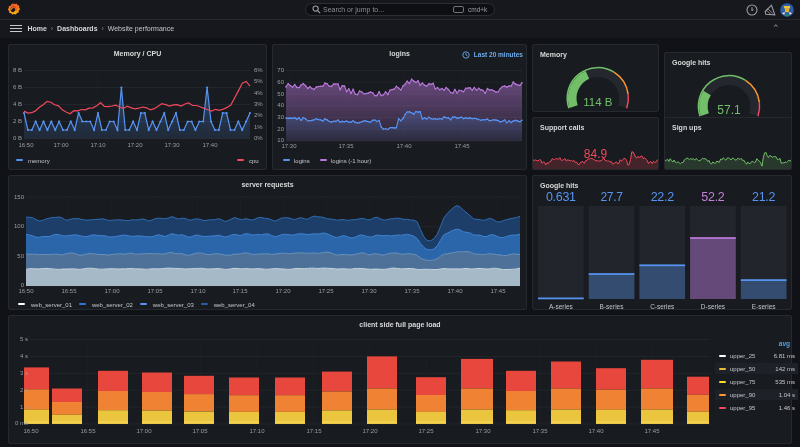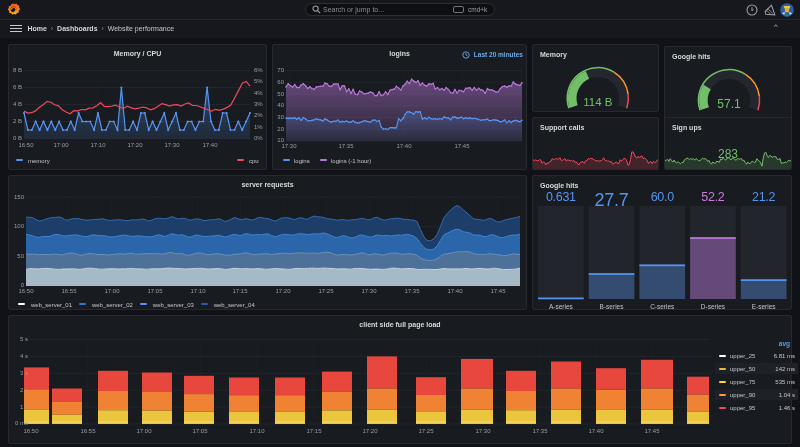--- a/index.html
+++ b/index.html
@@ -456,47 +456,47 @@
   <svg width="127" height="68" style="left:0;top:0">
       <path d="M40.59,61.53 A25.60,25.60 0 1 1 89.01,61.53" stroke="#24272e" stroke-width="8.6" fill="none"></path>
       <path d="M40.59,61.53 A25.60,25.60 0 0 1 54.40,29.81" stroke="#73BF69" stroke-width="8.6" fill="none"></path>
       <path d="M35.87,63.16 A30.60,30.60 0 0 1 81.33,27.45" stroke="#73BF69" stroke-width="1.5" fill="none"></path>
       <path d="M81.33,27.45 A30.60,30.60 0 0 1 95.16,49.39" stroke="#FF9830" stroke-width="1.5" fill="none"></path>
       <path d="M95.16,49.39 A30.60,30.60 0 0 1 93.73,63.16" stroke="#F2495C" stroke-width="1.5" fill="none"></path>
       <text x="64.8" y="60.800000000000004" text-anchor="middle" font-size="11.5" fill="#73BF69" font-family="Liberation Sans">114 B</text>
     </svg>
 </div>
 
-<div class="panel" style="left:664px;top:46px;width:128px;height:80px;">
+<div class="panel" style="left:664px;top:52px;width:128px;height:80px;">
   <div class="ptitle-l">Google hits</div>
   <svg width="128" height="68" style="left:0;top:0">
       <path d="M39.79,61.53 A25.60,25.60 0 1 1 88.21,61.53" stroke="#24272e" stroke-width="8.6" fill="none"></path>
       <path d="M39.79,61.53 A25.60,25.60 0 0 1 42.09,39.96" stroke="#73BF69" stroke-width="8.6" fill="none"></path>
       <path d="M35.07,63.16 A30.60,30.60 0 0 1 80.53,27.45" stroke="#73BF69" stroke-width="1.5" fill="none"></path>
       <path d="M80.53,27.45 A30.60,30.60 0 0 1 94.36,49.39" stroke="#FF9830" stroke-width="1.5" fill="none"></path>
       <path d="M94.36,49.39 A30.60,30.60 0 0 1 92.93,63.16" stroke="#F2495C" stroke-width="1.5" fill="none"></path>
       <text x="64.0" y="60.800000000000004" text-anchor="middle" font-size="12" fill="#73BF69" font-family="Liberation Sans">57.1</text>
     </svg>
 </div>
 
 <div class="panel" style="left:532px;top:117px;width:127px;height:53px;overflow:hidden;">
   <svg width="127" height="53" style="left:0;top:0">
       <path d="M0.0,41.7 L1.3,42.6 L2.6,41.9 L3.8,42.6 L5.1,42.9 L6.4,41.6 L7.7,42.0 L9.0,45.2 L10.3,44.0 L11.5,44.3 L12.8,46.8 L14.1,44.9 L15.4,45.5 L16.7,43.6 L18.0,43.2 L19.2,40.7 L20.5,41.4 L21.8,41.6 L23.1,40.3 L24.4,41.1 L25.7,41.1 L26.9,39.6 L28.2,42.3 L29.5,42.2 L30.8,41.5 L32.1,40.6 L33.4,43.2 L34.6,41.7 L35.9,42.3 L37.2,42.8 L38.5,42.4 L39.8,43.5 L41.1,42.4 L42.3,44.5 L43.6,44.1 L44.9,46.4 L46.2,46.6 L47.5,44.2 L48.7,44.0 L50.0,43.7 L51.3,45.3 L52.6,42.7 L53.9,42.5 L55.2,40.7 L56.4,41.0 L57.7,40.4 L59.0,40.4 L60.3,41.4 L61.6,41.8 L62.9,43.1 L64.1,42.5 L65.4,43.2 L66.7,42.8 L68.0,42.9 L69.3,41.6 L70.6,39.8 L71.8,42.1 L73.1,42.7 L74.4,43.1 L75.7,42.8 L77.0,44.2 L78.3,43.4 L79.5,46.1 L80.8,45.6 L82.1,44.8 L83.4,43.8 L84.7,45.7 L85.9,45.4 L87.2,41.7 L88.5,43.3 L89.8,41.5 L91.1,40.4 L92.4,40.8 L93.6,42.6 L94.9,47.1 L96.2,46.6 L97.5,41.6 L98.8,33.8 L100.1,34.0 L101.3,36.2 L102.6,39.3 L103.9,40.0 L105.2,38.3 L106.5,40.0 L107.8,38.2 L109.0,38.1 L110.3,40.7 L111.6,39.8 L112.9,41.2 L114.2,42.6 L115.5,45.6 L116.7,44.1 L118.0,43.5 L119.3,45.6 L120.6,43.2 L121.9,44.6 L123.2,43.9 L124.4,41.9 L125.7,42.1 L127.0,42.3 L127.0,53.0 L0.0,53.0 Z" fill="rgba(242,73,92,0.20)"></path>
       <path d="M0.0,41.7 L1.3,42.6 L2.6,41.9 L3.8,42.6 L5.1,42.9 L6.4,41.6 L7.7,42.0 L9.0,45.2 L10.3,44.0 L11.5,44.3 L12.8,46.8 L14.1,44.9 L15.4,45.5 L16.7,43.6 L18.0,43.2 L19.2,40.7 L20.5,41.4 L21.8,41.6 L23.1,40.3 L24.4,41.1 L25.7,41.1 L26.9,39.6 L28.2,42.3 L29.5,42.2 L30.8,41.5 L32.1,40.6 L33.4,43.2 L34.6,41.7 L35.9,42.3 L37.2,42.8 L38.5,42.4 L39.8,43.5 L41.1,42.4 L42.3,44.5 L43.6,44.1 L44.9,46.4 L46.2,46.6 L47.5,44.2 L48.7,44.0 L50.0,43.7 L51.3,45.3 L52.6,42.7 L53.9,42.5 L55.2,40.7 L56.4,41.0 L57.7,40.4 L59.0,40.4 L60.3,41.4 L61.6,41.8 L62.9,43.1 L64.1,42.5 L65.4,43.2 L66.7,42.8 L68.0,42.9 L69.3,41.6 L70.6,39.8 L71.8,42.1 L73.1,42.7 L74.4,43.1 L75.7,42.8 L77.0,44.2 L78.3,43.4 L79.5,46.1 L80.8,45.6 L82.1,44.8 L83.4,43.8 L84.7,45.7 L85.9,45.4 L87.2,41.7 L88.5,43.3 L89.8,41.5 L91.1,40.4 L92.4,40.8 L93.6,42.6 L94.9,47.1 L96.2,46.6 L97.5,41.6 L98.8,33.8 L100.1,34.0 L101.3,36.2 L102.6,39.3 L103.9,40.0 L105.2,38.3 L106.5,40.0 L107.8,38.2 L109.0,38.1 L110.3,40.7 L111.6,39.8 L112.9,41.2 L114.2,42.6 L115.5,45.6 L116.7,44.1 L118.0,43.5 L119.3,45.6 L120.6,43.2 L121.9,44.6 L123.2,43.9 L124.4,41.9 L125.7,42.1 L127.0,42.3" stroke="#F2495C" stroke-width="1" fill="none"></path>
     </svg>
   <div class="ptitle-l">Support calls</div>
+  <div style="position:absolute;left:0;top:28.5px;width:100%;text-align:center;font-size:12px;color:#F2495C;">84.9</div>
 </div>
 
 <div class="panel" style="left:664px;top:117px;width:128px;height:53px;overflow:hidden;">
   <svg width="128" height="53" style="left:0;top:0">
       <path d="M0.0,42.5 L1.3,42.2 L2.6,41.3 L3.9,43.5 L5.2,40.7 L6.5,42.5 L7.8,44.1 L9.1,42.0 L10.3,44.2 L11.6,45.0 L12.9,43.6 L14.2,44.9 L15.5,45.7 L16.8,44.5 L18.1,44.6 L19.4,41.8 L20.7,41.1 L22.0,39.9 L23.3,40.6 L24.6,41.6 L25.9,40.6 L27.2,41.4 L28.4,40.6 L29.7,42.2 L31.0,40.5 L32.3,41.4 L33.6,42.7 L34.9,42.7 L36.2,41.6 L37.5,40.3 L38.8,40.8 L40.1,40.7 L41.4,41.3 L42.7,43.6 L44.0,42.4 L45.3,45.4 L46.5,46.1 L47.8,43.9 L49.1,45.1 L50.4,45.3 L51.7,43.2 L53.0,43.7 L54.3,44.4 L55.6,41.0 L56.9,41.8 L58.2,39.8 L59.5,41.1 L60.8,42.2 L62.1,40.2 L63.4,39.9 L64.6,40.4 L65.9,42.0 L67.2,40.3 L68.5,40.4 L69.8,41.4 L71.1,42.4 L72.4,40.6 L73.7,40.5 L75.0,41.6 L76.3,40.3 L77.6,42.6 L78.9,42.2 L80.2,44.5 L81.5,46.3 L82.7,43.9 L84.0,45.6 L85.3,45.6 L86.6,43.6 L87.9,43.3 L89.2,44.8 L90.5,44.1 L91.8,40.7 L93.1,42.3 L94.4,43.1 L95.7,44.9 L97.0,48.2 L98.3,39.7 L99.6,34.9 L100.8,34.2 L102.1,37.5 L103.4,39.5 L104.7,37.6 L106.0,38.0 L107.3,39.4 L108.6,38.6 L109.9,38.5 L111.2,39.0 L112.5,41.7 L113.8,41.3 L115.1,40.5 L116.4,45.7 L117.7,44.6 L118.9,45.0 L120.2,44.1 L121.5,44.4 L122.8,43.4 L124.1,42.0 L125.4,43.2 L126.7,41.1 L128.0,43.1 L128.0,53.0 L0.0,53.0 Z" fill="rgba(115,191,105,0.18)"></path>
       <path d="M0.0,42.5 L1.3,42.2 L2.6,41.3 L3.9,43.5 L5.2,40.7 L6.5,42.5 L7.8,44.1 L9.1,42.0 L10.3,44.2 L11.6,45.0 L12.9,43.6 L14.2,44.9 L15.5,45.7 L16.8,44.5 L18.1,44.6 L19.4,41.8 L20.7,41.1 L22.0,39.9 L23.3,40.6 L24.6,41.6 L25.9,40.6 L27.2,41.4 L28.4,40.6 L29.7,42.2 L31.0,40.5 L32.3,41.4 L33.6,42.7 L34.9,42.7 L36.2,41.6 L37.5,40.3 L38.8,40.8 L40.1,40.7 L41.4,41.3 L42.7,43.6 L44.0,42.4 L45.3,45.4 L46.5,46.1 L47.8,43.9 L49.1,45.1 L50.4,45.3 L51.7,43.2 L53.0,43.7 L54.3,44.4 L55.6,41.0 L56.9,41.8 L58.2,39.8 L59.5,41.1 L60.8,42.2 L62.1,40.2 L63.4,39.9 L64.6,40.4 L65.9,42.0 L67.2,40.3 L68.5,40.4 L69.8,41.4 L71.1,42.4 L72.4,40.6 L73.7,40.5 L75.0,41.6 L76.3,40.3 L77.6,42.6 L78.9,42.2 L80.2,44.5 L81.5,46.3 L82.7,43.9 L84.0,45.6 L85.3,45.6 L86.6,43.6 L87.9,43.3 L89.2,44.8 L90.5,44.1 L91.8,40.7 L93.1,42.3 L94.4,43.1 L95.7,44.9 L97.0,48.2 L98.3,39.7 L99.6,34.9 L100.8,34.2 L102.1,37.5 L103.4,39.5 L104.7,37.6 L106.0,38.0 L107.3,39.4 L108.6,38.6 L109.9,38.5 L111.2,39.0 L112.5,41.7 L113.8,41.3 L115.1,40.5 L116.4,45.7 L117.7,44.6 L118.9,45.0 L120.2,44.1 L121.5,44.4 L122.8,43.4 L124.1,42.0 L125.4,43.2 L126.7,41.1 L128.0,43.1" stroke="#73BF69" stroke-width="1" fill="none"></path>
     </svg>
   <div class="ptitle-l">Sign ups</div>
-  <div style="position:absolute;left:0;top:28.5px;width:100%;text-align:center;font-size:12px;color:#73BF69;">283</div>
 </div>
 
 <div class="panel" style="left:8px;top:175px;width:519px;height:135px;">
   <div class="ptitle">server requests</div>
   <svg width="519" height="135">
 <g stroke="#22252b" stroke-width="1">
 <line x1="17.0" x2="511.0" y1="110.0" y2="110.0"></line>
         <line x1="17.0" x2="511.0" y1="80.3" y2="80.3"></line>
         <line x1="17.0" x2="511.0" y1="50.7" y2="50.7"></line>
         <line x1="17.0" x2="511.0" y1="21.0" y2="21.0"></line>
@@ -560,22 +560,22 @@
       <rect x="106.4" y="88.5" width="45.7" height="34.5" fill="rgba(87,148,242,0.35)"></rect>
       <rect x="106.4" y="88.5" width="45.7" height="1.7" fill="#5794F2"></rect>
       <rect x="157.1" y="30.0" width="45.7" height="93.0" fill="#22252b"></rect>
       <rect x="157.1" y="61.2" width="45.7" height="61.8" fill="rgba(184,119,217,0.45)"></rect>
       <rect x="157.1" y="61.2" width="45.7" height="1.7" fill="#B877D9"></rect>
       <rect x="207.8" y="30.0" width="45.7" height="93.0" fill="#22252b"></rect>
       <rect x="207.8" y="103.3" width="45.7" height="19.7" fill="rgba(87,148,242,0.35)"></rect>
       <rect x="207.8" y="103.3" width="45.7" height="1.7" fill="#5794F2"></rect>
     </svg>
   <div style="position:absolute;left:5px;top:13.5px;width:45.7px;text-align:center;font-size:12.5px;letter-spacing:-0.3px;color:#5794F2;">0.631</div>
-    <div style="position:absolute;left:55.7px;top:13.5px;width:45.7px;text-align:center;font-size:18px;letter-spacing:-0.3px;color:#5794F2;">27.7</div>
-    <div style="position:absolute;left:106.4px;top:13.5px;width:45.7px;text-align:center;font-size:12.5px;letter-spacing:-0.3px;color:#5794F2;">60.0</div>
+    <div style="position:absolute;left:55.7px;top:13.5px;width:45.7px;text-align:center;font-size:12px;letter-spacing:-0.3px;color:#5794F2;">27.7</div>
+    <div style="position:absolute;left:106.4px;top:13.5px;width:45.7px;text-align:center;font-size:12.5px;letter-spacing:-0.3px;color:#5794F2;">22.2</div>
     <div style="position:absolute;left:157.1px;top:13.5px;width:45.7px;text-align:center;font-size:12.5px;letter-spacing:-0.3px;color:#C77ED9;">52.2</div>
     <div style="position:absolute;left:207.8px;top:13.5px;width:45.7px;text-align:center;font-size:12.5px;letter-spacing:-0.3px;color:#5794F2;">21.2</div>
   <div style="position:absolute;left:-1px;top:127px;width:57.7px;text-align:center;font-size:6.5px;color:#c2c5ca;">A-series</div>
     <div style="position:absolute;left:49.7px;top:127px;width:57.7px;text-align:center;font-size:6.5px;color:#c2c5ca;">B-series</div>
     <div style="position:absolute;left:100.4px;top:127px;width:57.7px;text-align:center;font-size:6.5px;color:#c2c5ca;">C-series</div>
     <div style="position:absolute;left:151.1px;top:127px;width:57.7px;text-align:center;font-size:6.5px;color:#c2c5ca;">D-series</div>
     <div style="position:absolute;left:201.8px;top:127px;width:57.7px;text-align:center;font-size:6.5px;color:#c2c5ca;">E-series</div>
 </div>
 
 <div class="panel" style="left:8px;top:315px;width:784px;height:129px;">

